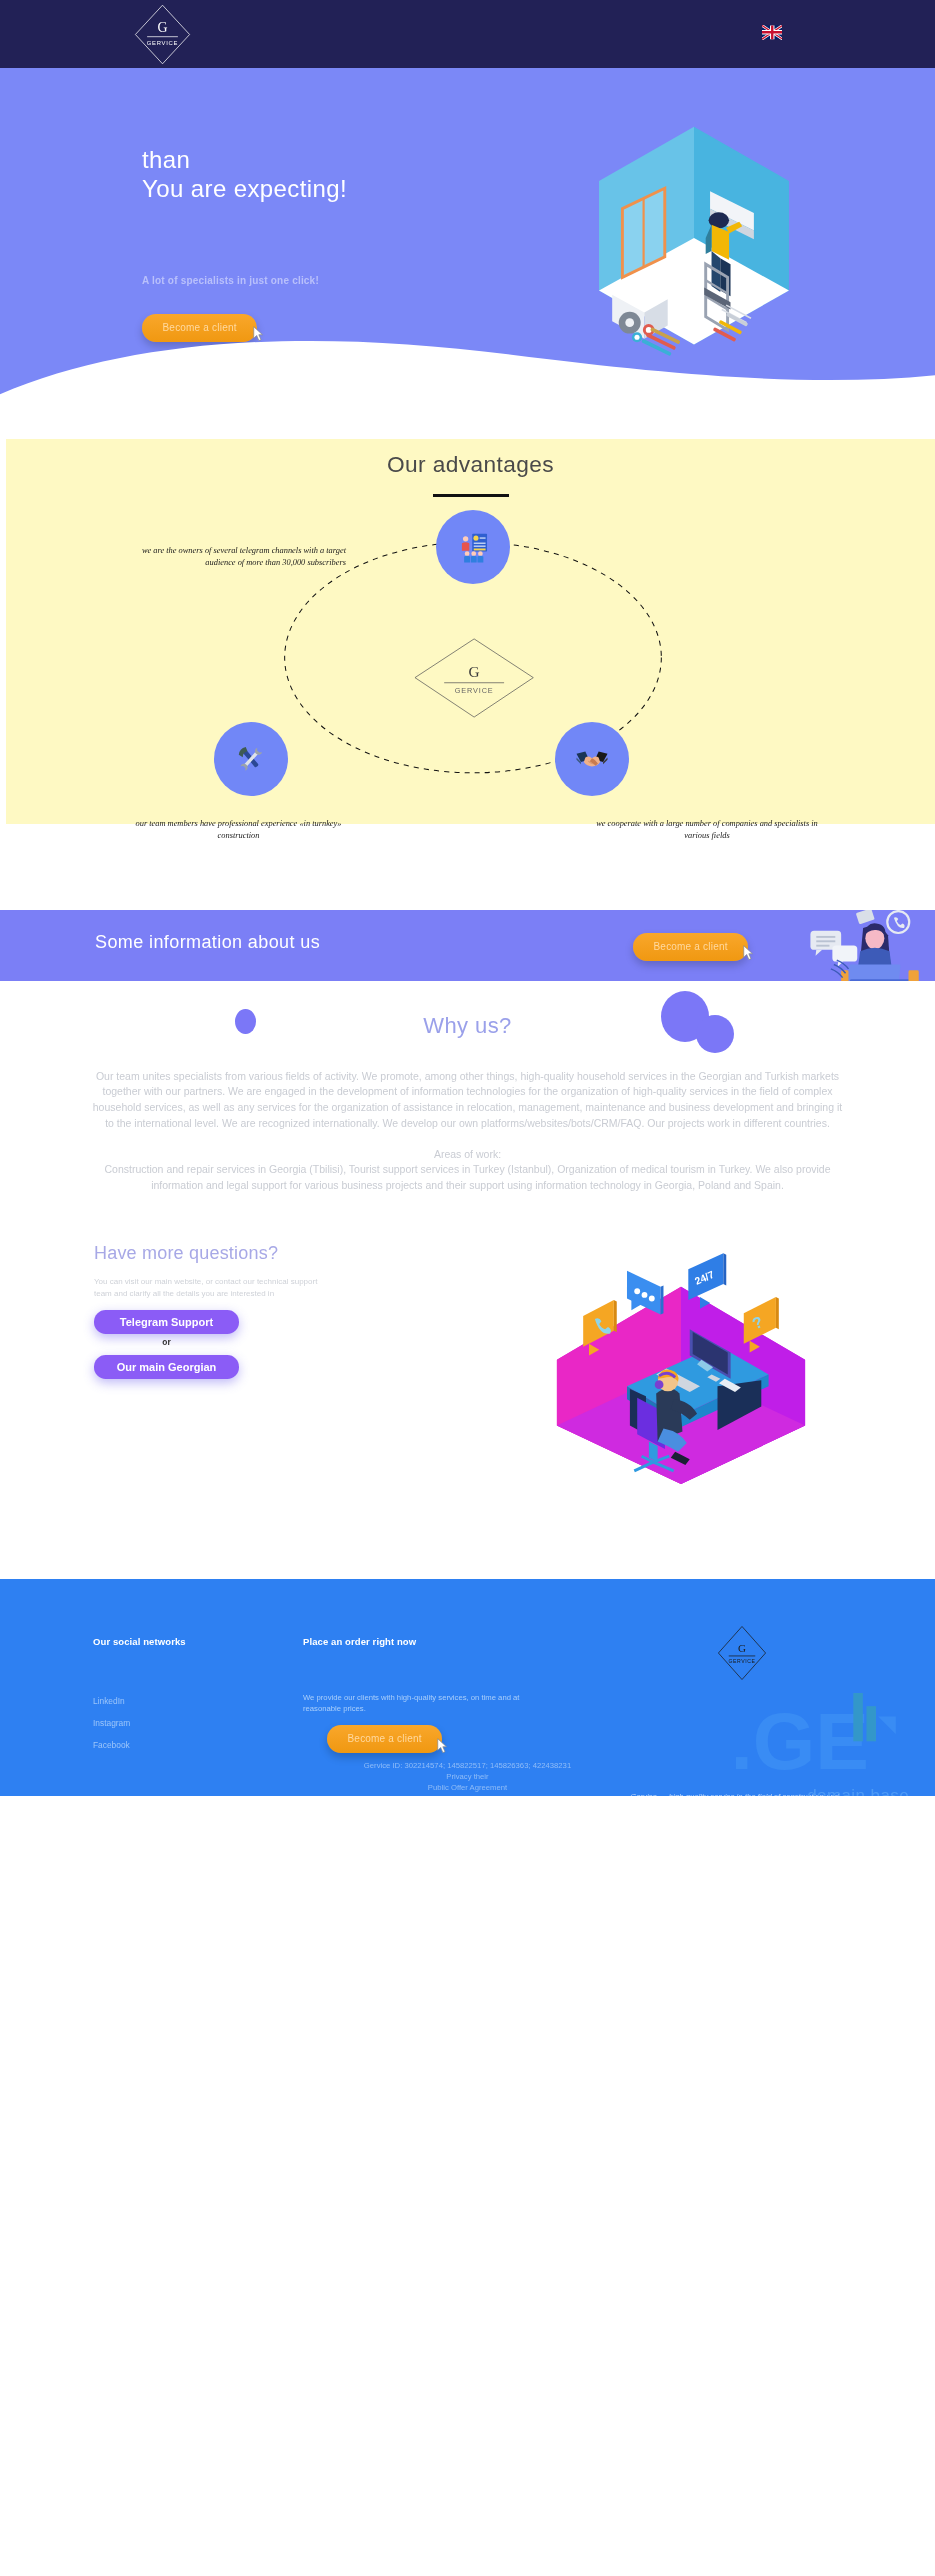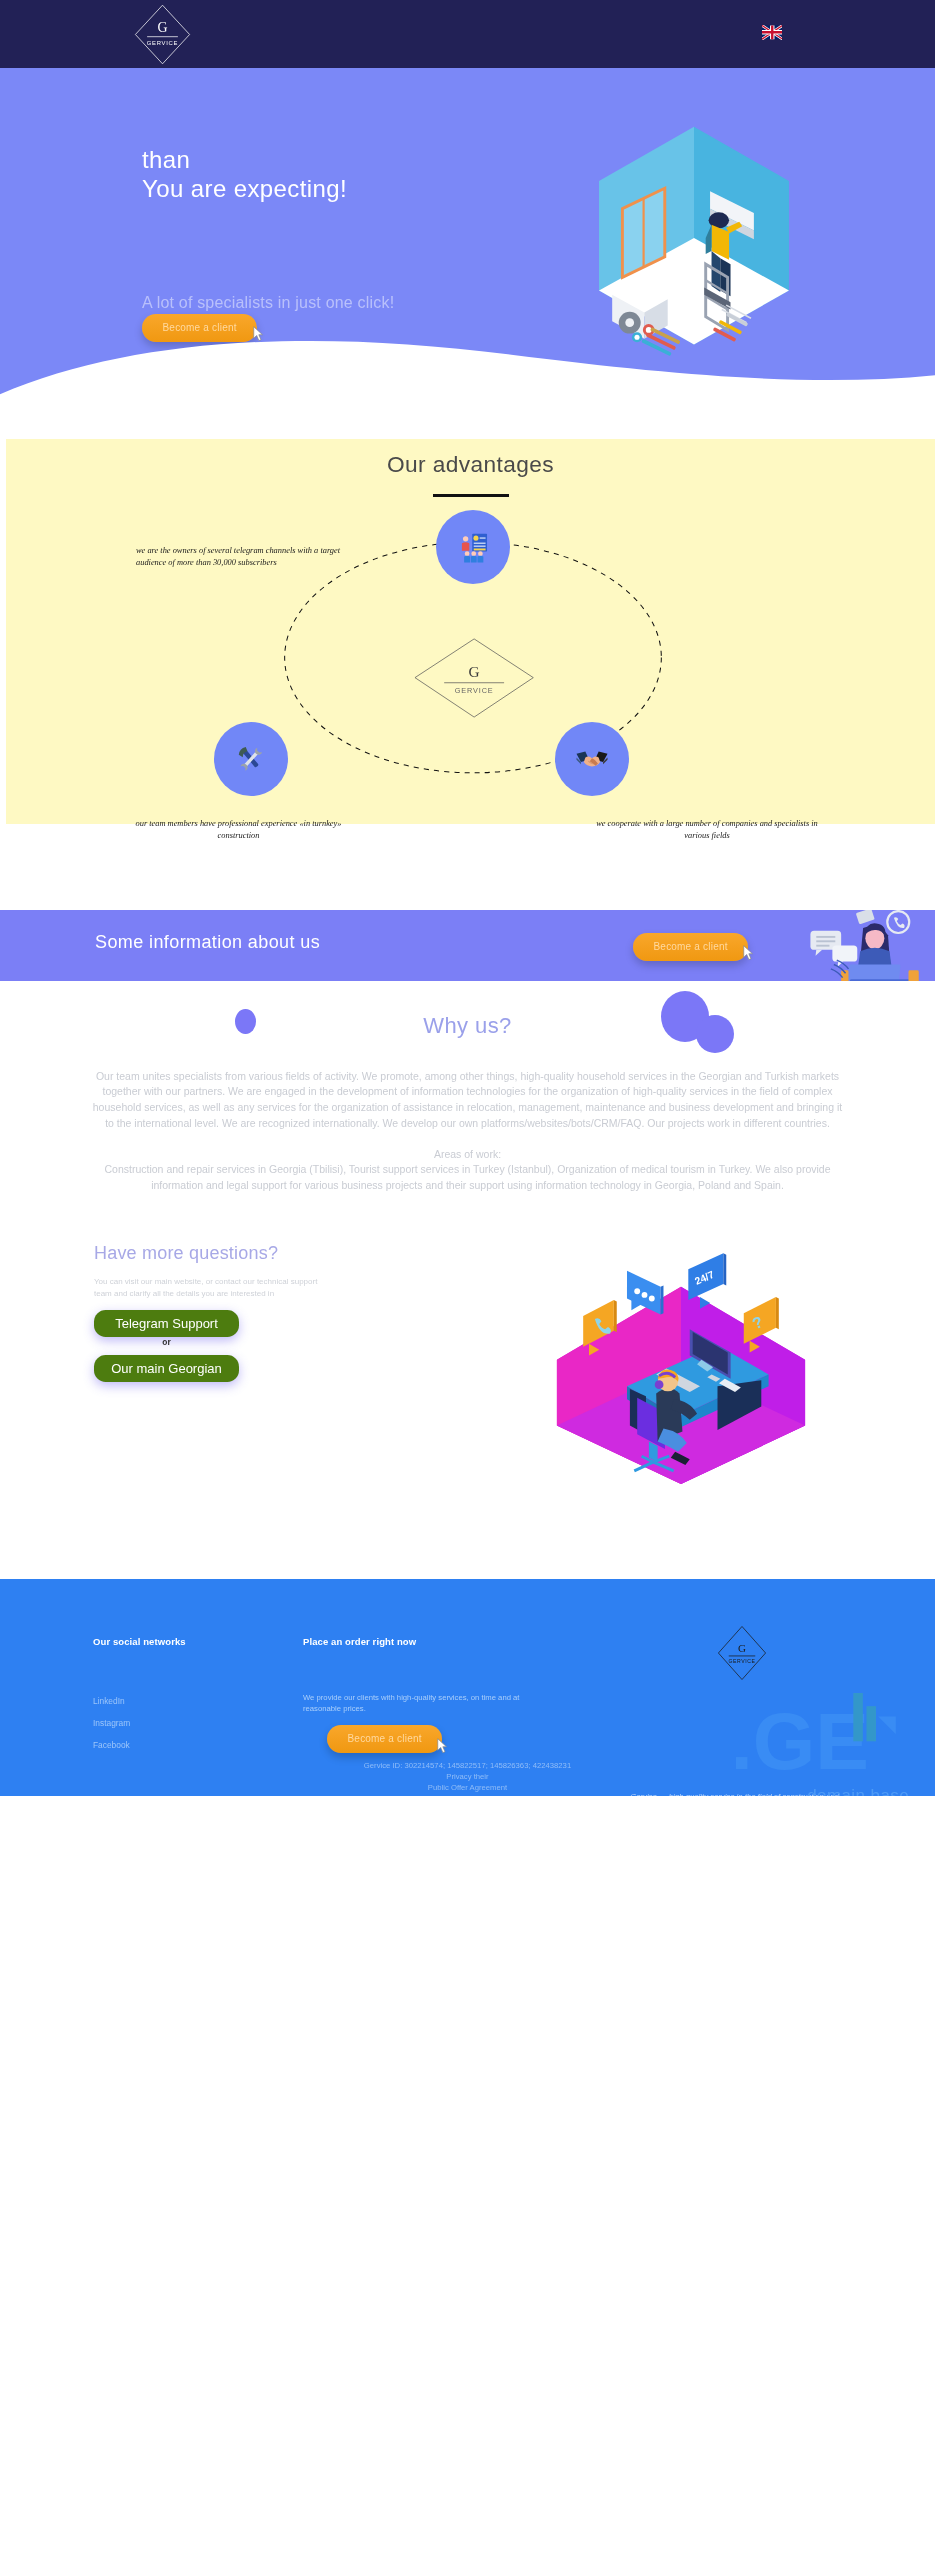--- a/index.html
+++ b/index.html
@@ -52,25 +52,25 @@
     font-size: 24px;
     line-height: 29px;
     font-weight: 300;
     letter-spacing: 0.4px;
     white-space: nowrap;
   }
   .hl-light { color: #ffffff; }
   .hl-violet { color: #7a2fd0; }
   .hero-sub {
     position: absolute;
-    left: 142px; top: 226px;
-    font-size: 16px;
+    left: 142px; top: 207px;
+    font-size: 10px;
     color: #b9c0fb;
     letter-spacing: 0.2px;
-    font-weight: 400;
+    font-weight: 700;
   }
   .btn-orange {
     display: inline-block;
     background: linear-gradient(180deg,#f9a72b 0%, #f09811 100%);
     color: #ffd9a0;
     border: none;
     border-radius: 16px;
     padding: 8px 20.5px 8.8px;
     font-size: 10px;
     font-weight: 300;
@@ -130,21 +130,21 @@
     width: 125px; height: 84px;
   }
   .cap {
     position: absolute;
     font-family: "Liberation Serif", serif;
     font-style: italic;
     font-size: 8.4px;
     line-height: 12.4px;
     color: #1a1a1a;
   }
-  .cap-top { left: 130px; top: 35px; width: 210px; }
+  .cap-top { left: 130px; top: 35px; width: 210px; text-align: right; }
   .cap-left { left: 112px; top: 308px; width: 241px; text-align: center; }
   .cap-right { left: 577px; top: 308px; width: 248px; text-align: center; }
 
   
   .info-banner {
     position: relative;
     margin-top: 86px;
     height: 71px;
     background: #7b7ff6;
     overflow: hidden;
@@ -205,27 +205,27 @@
   }
   .q-sub {
     position: absolute; left: 94px; top: 33px;
     width: 241px;
     font-size: 8px; line-height: 11.7px;
     color: #cfd2d8; font-weight: 300;
   }
   .btn-purple {
     display: block;
     width: 145px;
-    background: #4d7c0f;
+    background: #8b5cf6;
     color: #ffffff;
     border: none;
     border-radius: 11.7px;
     padding: 5.8px 0 6.6px;
-    font-size: 13px;
-    font-weight: 400;
+    font-size: 11px;
+    font-weight: 700;
     text-align: center;
     cursor: pointer;
     box-shadow: 0 3.7px 10.2px rgba(113,100,238,.45);
   }
   .q-btn1 { position: absolute; left: 94px; top: 67px; }
   .q-or {
     position: absolute; left: 94px; top: 94px;
     width: 145px; text-align: center;
     font-size: 8.4px; font-weight: 700; color: #333;
   }

